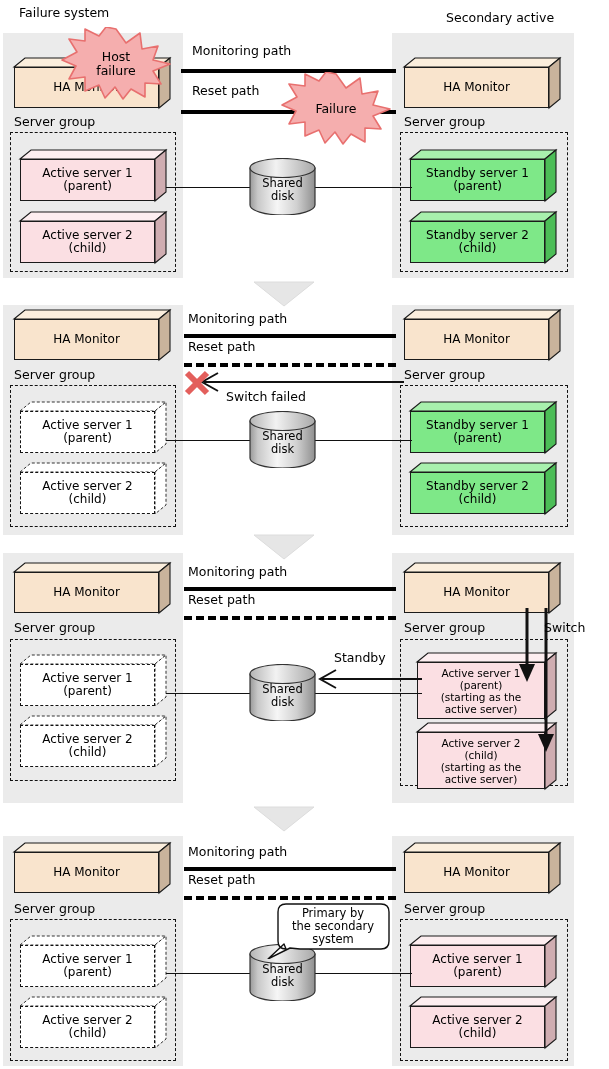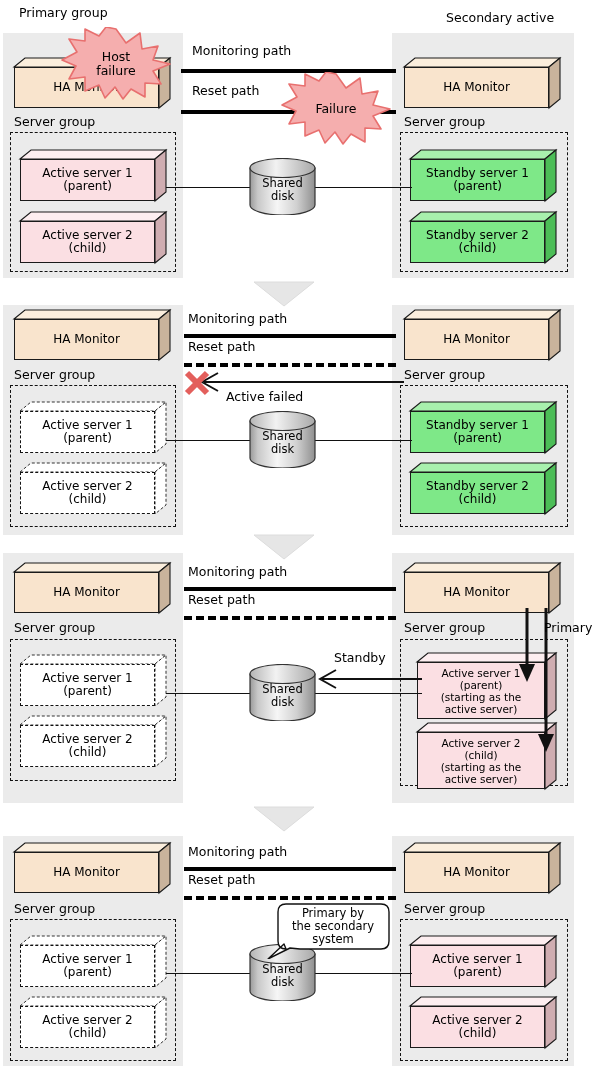--- a/index.html
+++ b/index.html
@@ -54,21 +54,21 @@
   
   .callout{position:absolute;}
   .callout .ct{position:absolute;left:6px;right:6px;top:5px;
        font-size:11.5px;line-height:13px;text-align:center;white-space:pre-line;}
   svg{display:block;}
   .redx{position:absolute;}
 </style>
 </head>
 <body>
 
-<div class="caption" style="left:19px;top:6px;">Primary group</div>
+<div class="caption" style="left:19px;top:6px;">Failure system</div>
 <div class="caption" style="left:446px;top:11px;">Secondary active</div>
 
 <div class="panel">
   <div class="sysbox" style="left:3px;top:33px;width:180px;height:245px;"></div>
   <div class="sysbox" style="left:392px;top:33px;width:182px;height:245px;"></div>
 
   <div class="box3d" style="left:14px;top:58px;width:156px;height:50px;">
     <svg class="top" viewBox="0 0 156 50" preserveAspectRatio="none">
       <polygon points="0,9 11,0 156,0 145,9" fill="#fbeedd" stroke="#1a1a1a" stroke-width="1.1"></polygon>
       <polygon points="145,9 156,0 156,41 145,50" fill="#c9b39c" stroke="#1a1a1a" stroke-width="1.1"></polygon>
@@ -256,21 +256,21 @@
       <line x1="222" y1="12" x2="22" y2="12" stroke="#111" stroke-width="1.8"></line>
       <polyline points="36,3 20,12 36,21" fill="none" stroke="#111" stroke-width="1.9"></polyline>
     </svg>
   </div>
   <div class="redx" style="left:182px;top:368px;width:30px;height:30px;">
     <svg viewBox="0 0 30 30" width="30" height="30">
       <line x1="5" y1="5" x2="25" y2="25" stroke="#e35f5c" stroke-width="6" stroke-linecap="butt"></line>
       <line x1="25" y1="5" x2="5" y2="25" stroke="#e35f5c" stroke-width="6" stroke-linecap="butt"></line>
     </svg>
   </div>
-  <div class="plabel" style="left:226px;top:389px;">Active failed</div>
+  <div class="plabel" style="left:226px;top:389px;">Switch failed</div>
 
   <div class="thinline" style="left:166px;top:440px;width:88px;"></div>
   <div class="thinline" style="left:312px;top:440px;width:100px;"></div>
 
   <div class="cyl" style="left:249px;top:411px;width:67px;height:57px;">
     <svg viewBox="0 0 67 57" width="67" height="57">
       <defs>
         <linearGradient id="dg2" x1="0" y1="0" x2="1" y2="0">
           <stop offset="0%" stop-color="#9a9a9a"></stop>
             <stop offset="12%" stop-color="#c8c8c8"></stop>
@@ -373,21 +373,21 @@
   <div class="dline" style="left:184px;top:616px;width:212px;"></div>
 
   <div style="position:absolute;left:515px;top:608px;width:60px;height:180px;">
     <svg viewBox="0 0 60 180" width="60" height="180">
       <line x1="12" y1="0" x2="12" y2="58" stroke="#111" stroke-width="3"></line>
       <polygon points="4,56 20,56 12,74" fill="#111"></polygon>
       <line x1="31" y1="0" x2="31" y2="128" stroke="#111" stroke-width="3"></line>
       <polygon points="23,126 39,126 31,144" fill="#111"></polygon>
     </svg>
   </div>
-  <div class="plabel" style="left:544px;top:620px;">Primary</div>
+  <div class="plabel" style="left:544px;top:620px;">Switch</div>
 
   <div style="position:absolute;left:310px;top:668px;width:112px;height:22px;">
     <svg viewBox="0 0 112 22" width="112" height="22">
       <line x1="112" y1="11" x2="12" y2="11" stroke="#111" stroke-width="1.8"></line>
       <polyline points="26,2 10,11 26,20" fill="none" stroke="#111" stroke-width="1.9"></polyline>
     </svg>
   </div>
   <div class="plabel" style="left:334px;top:650px;">Standby</div>
 
   <div class="thinline" style="left:166px;top:693px;width:88px;"></div>

